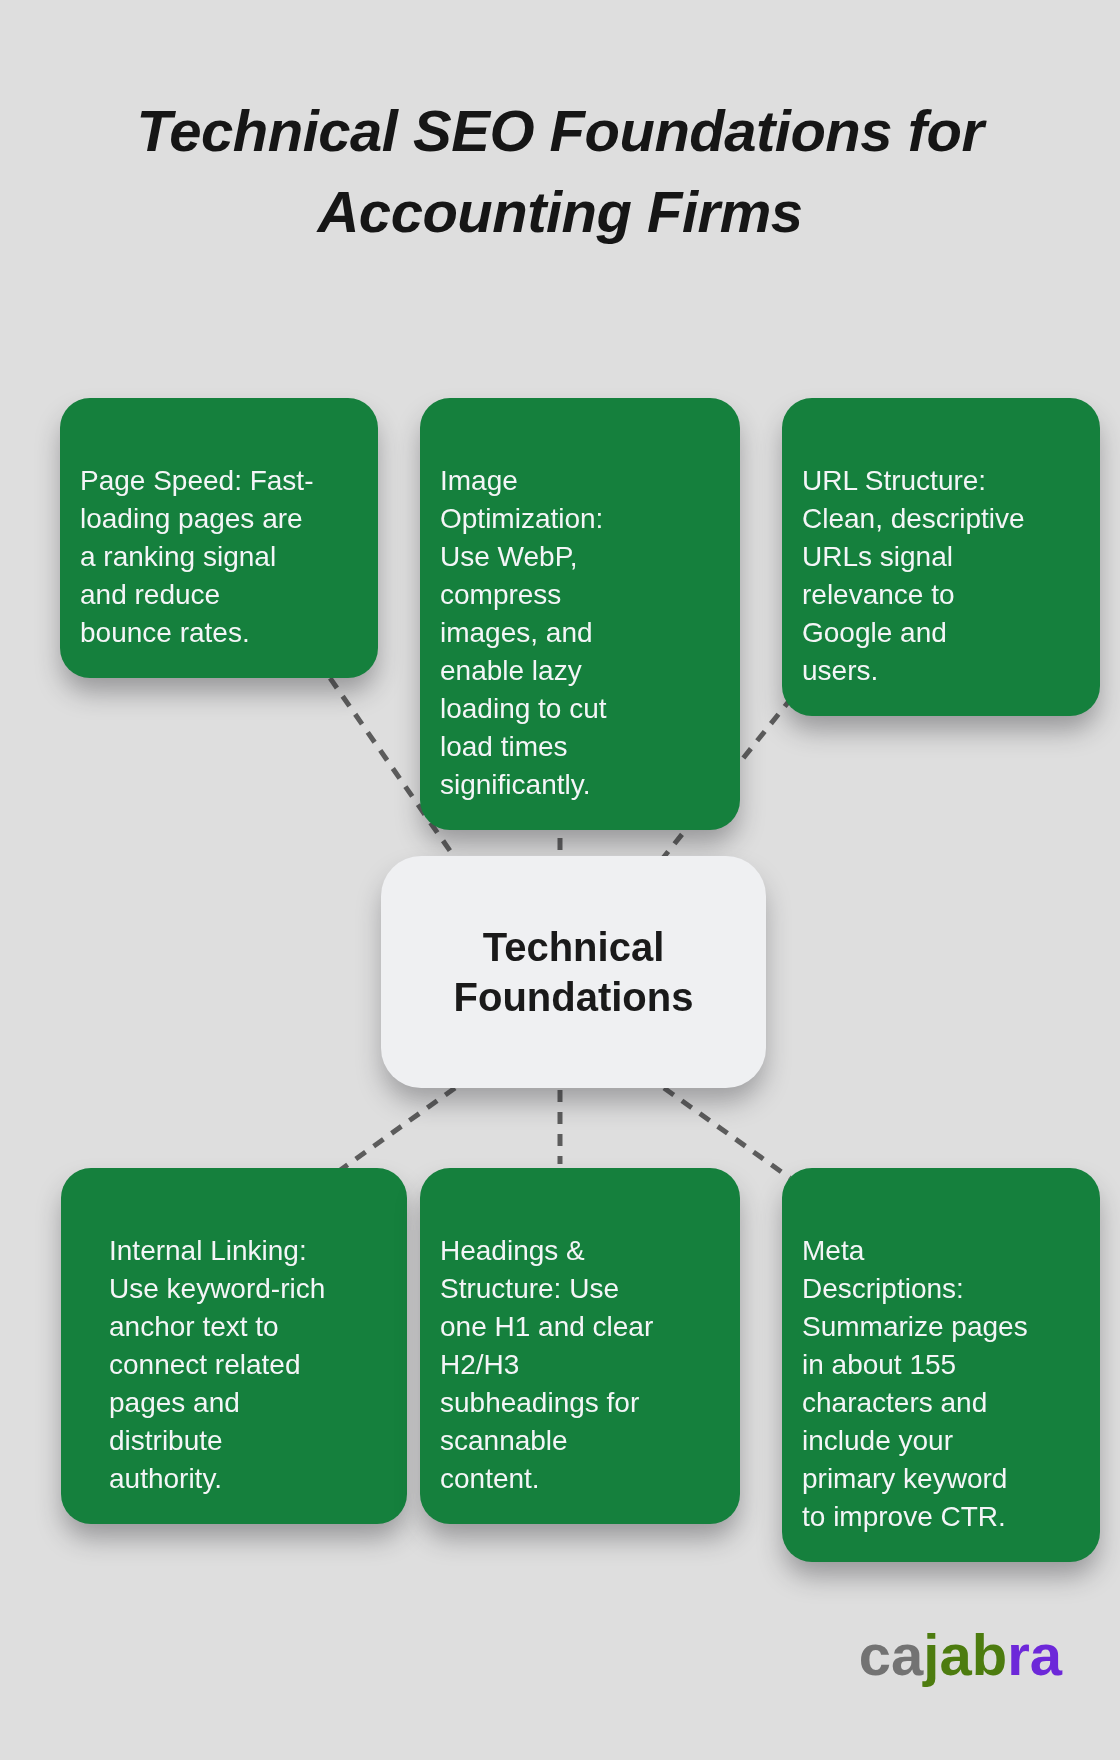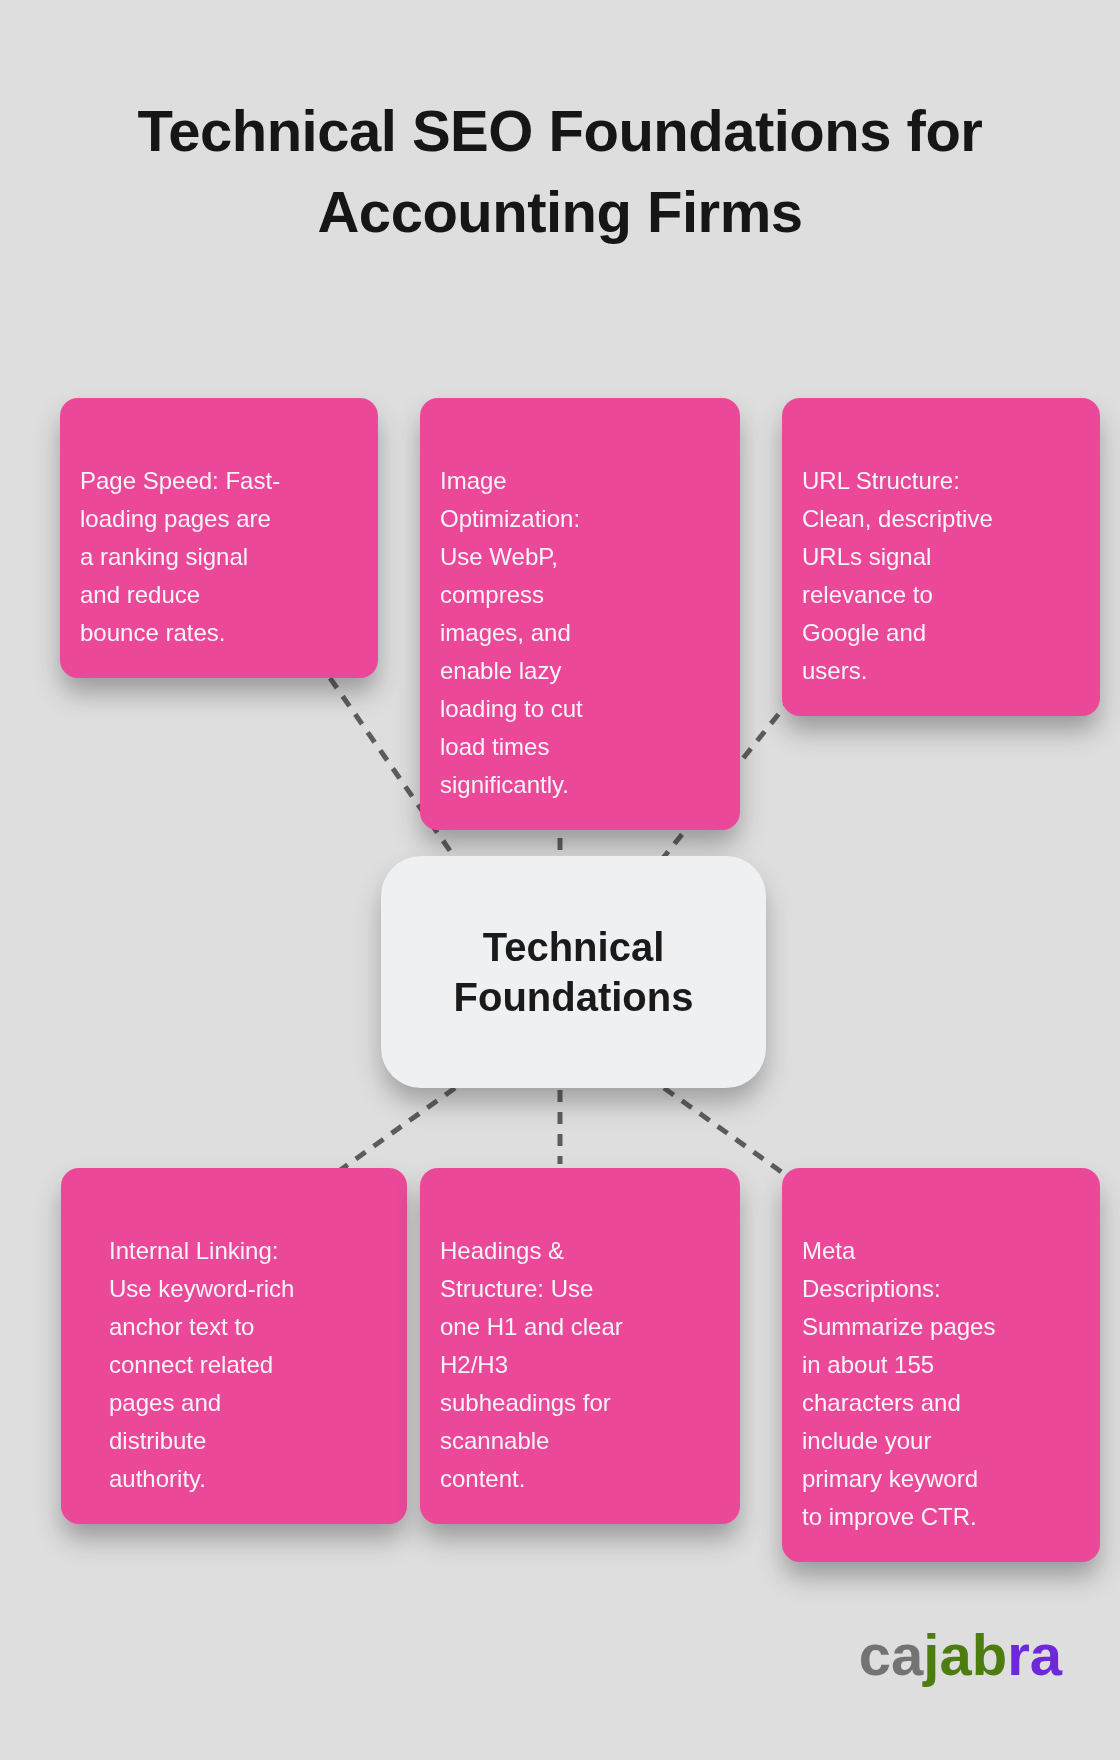--- a/index.html
+++ b/index.html
@@ -3,27 +3,27 @@
 <meta charset="utf-8">
 <style>
   html,body{margin:0;padding:0;background:#dedede;}
   .stage{
     position:relative;width:1120px;height:1760px;background:#dedede;
     overflow:hidden;font-family:"Liberation Sans",sans-serif;
   }
   .title{
     position:absolute;top:90px;left:70px;width:980px;margin:0;
     font-size:58px;line-height:1.4;font-weight:bold;color:#161616;
-    text-align:center;letter-spacing:-0.5px;
+    text-align:center;letter-spacing:-0.5px;font-style:italic;
   }
   .connectors{position:absolute;left:0;top:0;z-index:1;}
   .connectors line{stroke:#5c5c5c;stroke-width:5;stroke-dasharray:12 10;}
   .node{
-    position:absolute;z-index:2;background:#ec4899;border-radius:18px;
-    padding:26px 20px;color:#f4f5f7;font-size:24px;line-height:38px;
+    position:absolute;z-index:2;background:#15803d;border-radius:30px;
+    padding:26px 20px;color:#f4f5f7;font-size:28px;line-height:38px;
     white-space:pre-line;box-shadow:0 16px 26px -2px rgba(40,40,45,0.38);
   }
   .center-node{
     position:absolute;z-index:2;left:381px;top:856px;width:385px;height:232px;
     background:#eff0f2;border-radius:40px;display:flex;align-items:center;
     justify-content:center;text-align:center;
     box-shadow:0 16px 26px -2px rgba(40,40,45,0.35);
   }
   .center-node .label{
     font-size:40px;line-height:50px;font-weight:bold;color:#1a1a1a;

